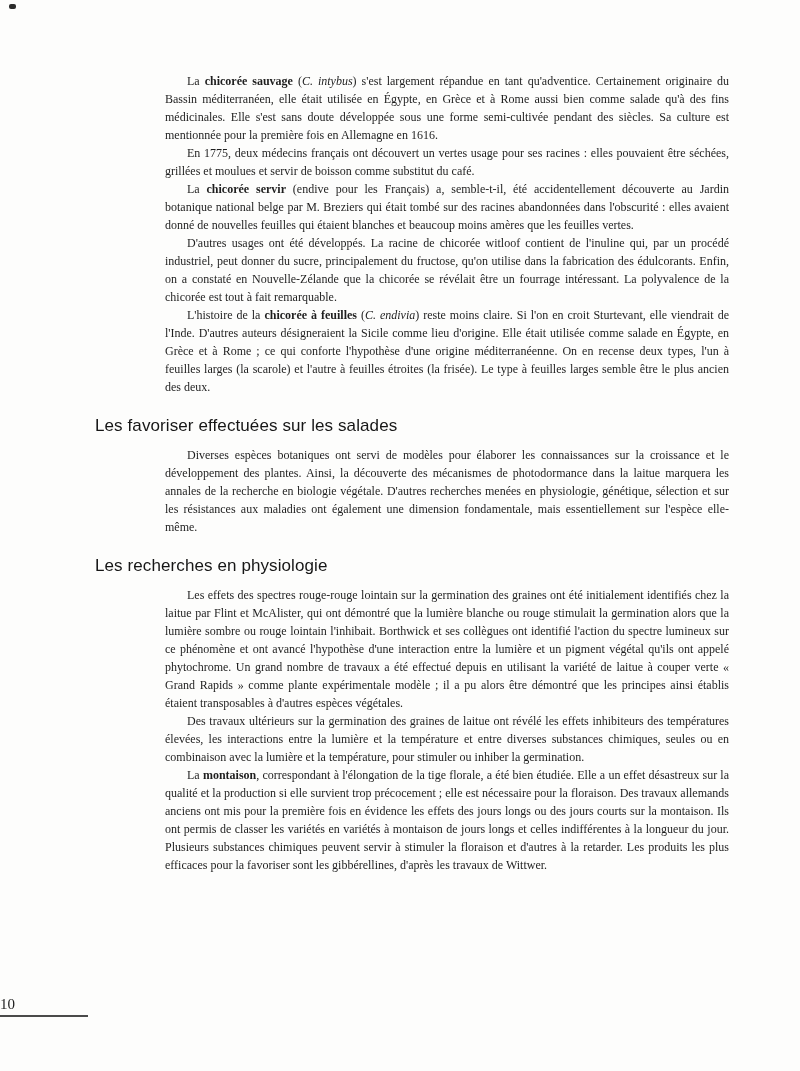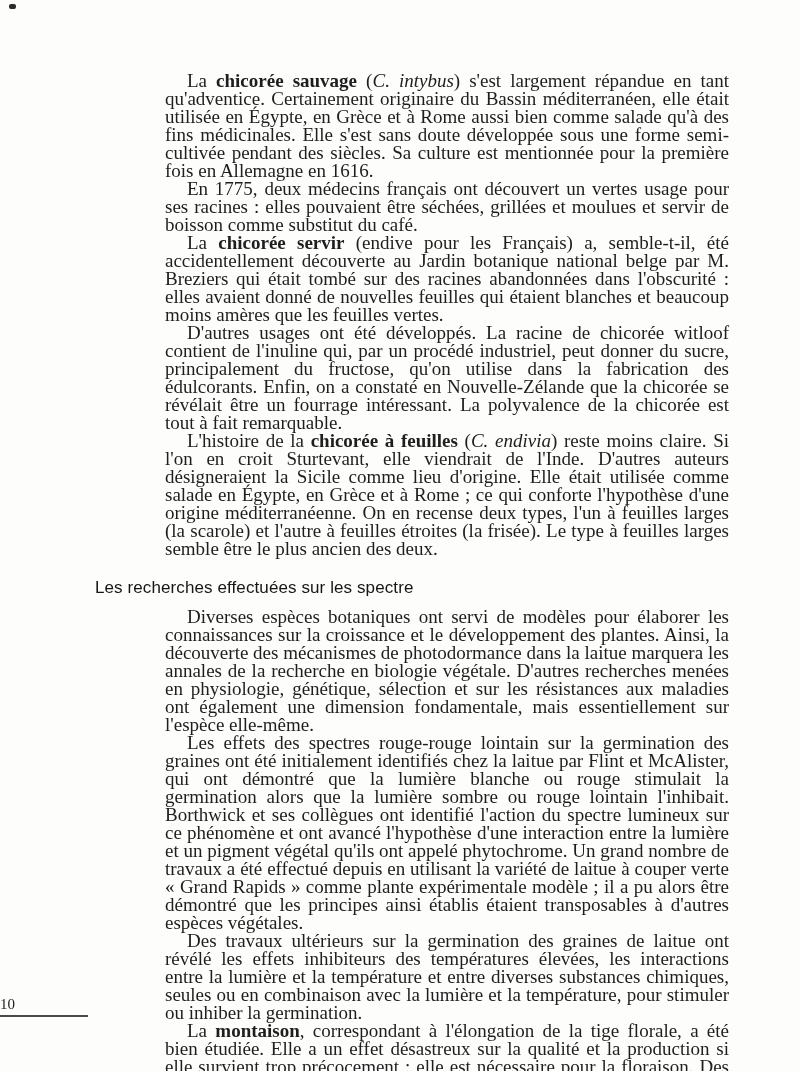--- a/index.html
+++ b/index.html
@@ -23,21 +23,21 @@
     background: #2b2b2b;
     border-radius: 2px;
   }
   .content {
     position: absolute;
     left: 95px;
     top: 72px;
     width: 650px;
   }
   p.body {
-    font-size: 19px;
+    font-size: 12px;
     line-height: 18px;
     text-align: justify;
     text-indent: 22px;
     margin: 0 16px 0 70px;
     color: #1e1e1e;
   }
   p.body .b { font-weight: bold; }
   p.body .i { font-style: italic; }
   h2.section {
     font-family: "Liberation Sans", "DejaVu Sans", sans-serif;
@@ -79,24 +79,25 @@
     <p class="body"><span>La </span><span class="b">chicorée sauvage</span><span> (</span><span class="i">C. intybus</span><span>) s'est largement répandue en tant qu'adventice. Certainement originaire du Bassin méditerranéen, elle était utilisée en Égypte, en Grèce et à Rome aussi bien comme salade qu'à des fins médicinales. Elle s'est sans doute développée sous une forme semi-cultivée pendant des siècles. Sa culture est mentionnée pour la première fois en Allemagne en 1616.</span></p>
 
     <p class="body"><span>En 1775, deux médecins français ont découvert un vertes usage pour ses racines : elles pouvaient être séchées, grillées et moulues et servir de boisson comme substitut du café.</span></p>
 
     <p class="body"><span>La </span><span class="b">chicorée servir</span><span> (endive pour les Français) a, semble-t-il, été accidentellement découverte au Jardin botanique national belge par M. Breziers qui était tombé sur des racines abandonnées dans l'obscurité : elles avaient donné de nouvelles feuilles qui étaient blanches et beaucoup moins amères que les feuilles vertes.</span></p>
 
     <p class="body"><span>D'autres usages ont été développés. La racine de chicorée witloof contient de l'inuline qui, par un procédé industriel, peut donner du sucre, principalement du fructose, qu'on utilise dans la fabrication des édulcorants. Enfin, on a constaté en Nouvelle-Zélande que la chicorée se révélait être un fourrage intéressant. La polyvalence de la chicorée est tout à fait remarquable.</span></p>
 
     <p class="body"><span>L'histoire de la </span><span class="b">chicorée à feuilles</span><span> (</span><span class="i">C. endivia</span><span>) reste moins claire. Si l'on en croit Sturtevant, elle viendrait de l'Inde. D'autres auteurs désigneraient la Sicile comme lieu d'origine. Elle était utilisée comme salade en Égypte, en Grèce et à Rome ; ce qui conforte l'hypothèse d'une origine méditerranéenne. On en recense deux types, l'un à feuilles larges (la scarole) et l'autre à feuilles étroites (la frisée). Le type à feuilles larges semble être le plus ancien des deux.</span></p>
 
-    <h2 class="section">Les recherches effectuées sur les spectre</h2>
+    <h2 class="section">Les favoriser effectuées sur les salades</h2>
 
     <p class="body"><span>Diverses espèces botaniques ont servi de modèles pour élaborer les connaissances sur la croissance et le développement des plantes. Ainsi, la découverte des mécanismes de photodormance dans la laitue marquera les annales de la recherche en biologie végétale. D'autres recherches menées en physiologie, génétique, sélection et sur les résistances aux maladies ont également une dimension fondamentale, mais essentiellement sur l'espèce elle-même.</span></p>
 
+    <h2 class="section">Les recherches en physiologie</h2>
 
     <p class="body"><span>Les effets des spectres rouge-rouge lointain sur la germination des graines ont été initialement identifiés chez la laitue par Flint et McAlister, qui ont démontré que la lumière blanche ou rouge stimulait la germination alors que la lumière sombre ou rouge lointain l'inhibait. Borthwick et ses collègues ont identifié l'action du spectre lumineux sur ce phénomène et ont avancé l'hypothèse d'une interaction entre la lumière et un pigment végétal qu'ils ont appelé phytochrome. Un grand nombre de travaux a été effectué depuis en utilisant la variété de laitue à couper verte « Grand Rapids » comme plante expérimentale modèle ; il a pu alors être démontré que les principes ainsi établis étaient transposables à d'autres espèces végétales.</span></p>
 
     <p class="body"><span>Des travaux ultérieurs sur la germination des graines de laitue ont révélé les effets inhibiteurs des températures élevées, les interactions entre la lumière et la température et entre diverses substances chimiques, seules ou en combinaison avec la lumière et la température, pour stimuler ou inhiber la germination.</span></p>
 
     <p class="body"><span>La </span><span class="b">montaison</span><span>, correspondant à l'élongation de la tige florale, a été bien étudiée. Elle a un effet désastreux sur la qualité et la production si elle survient trop précocement ; elle est nécessaire pour la floraison. Des travaux allemands anciens ont mis pour la première fois en évidence les effets des jours longs ou des jours courts sur la montaison. Ils ont permis de classer les variétés en variétés à montaison de jours longs et celles indifférentes à la longueur du jour. Plusieurs substances chimiques peuvent servir à stimuler la floraison et d'autres à la retarder. Les produits les plus efficaces pour la favoriser sont les gibbérellines, d'après les travaux de Wittwer.</span></p>
 
   </div>
 
   <div class="pagenum-wrap">

